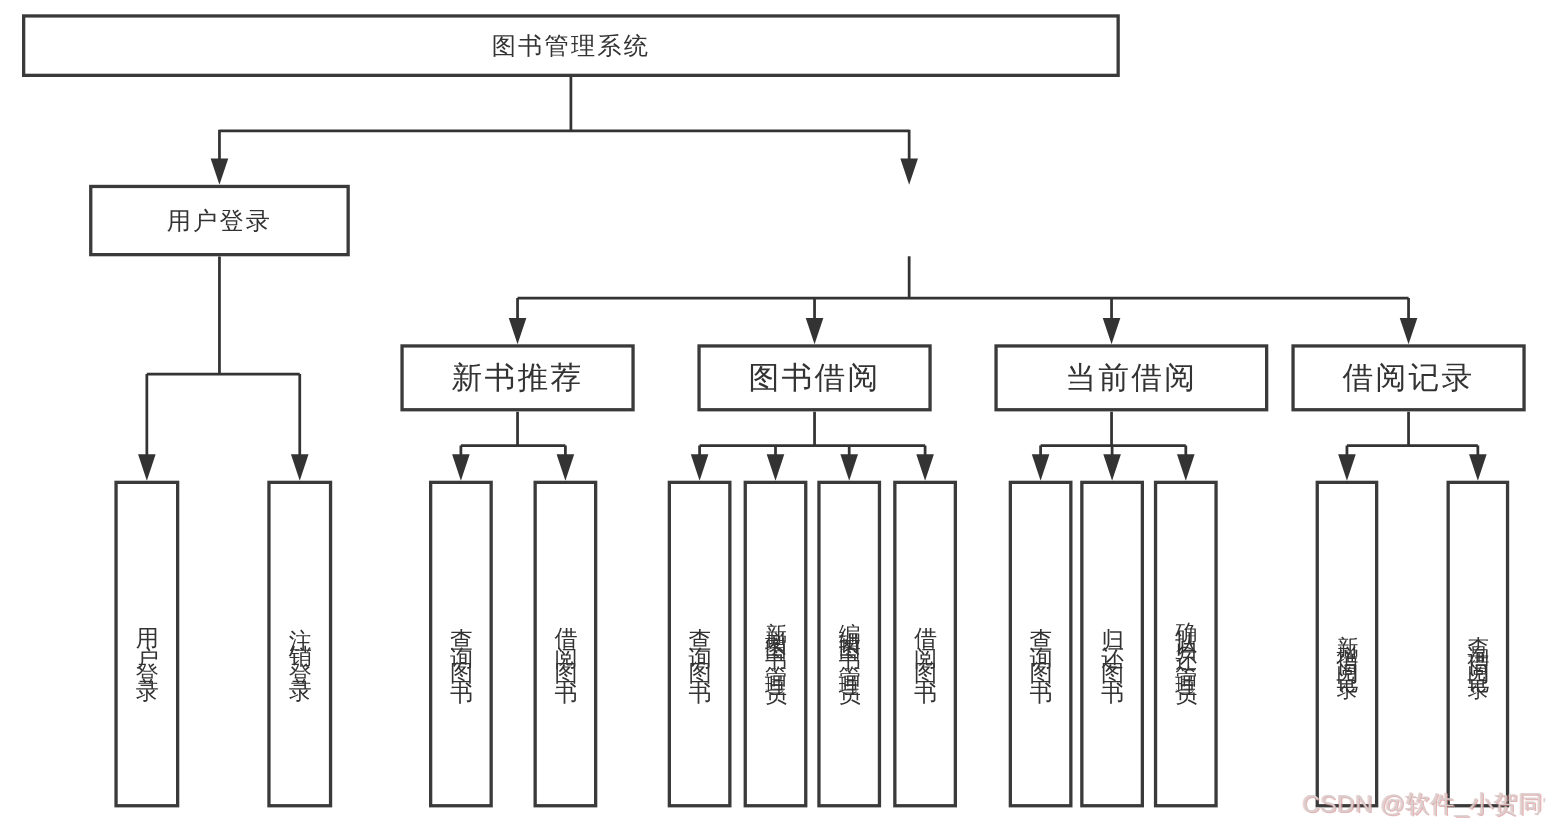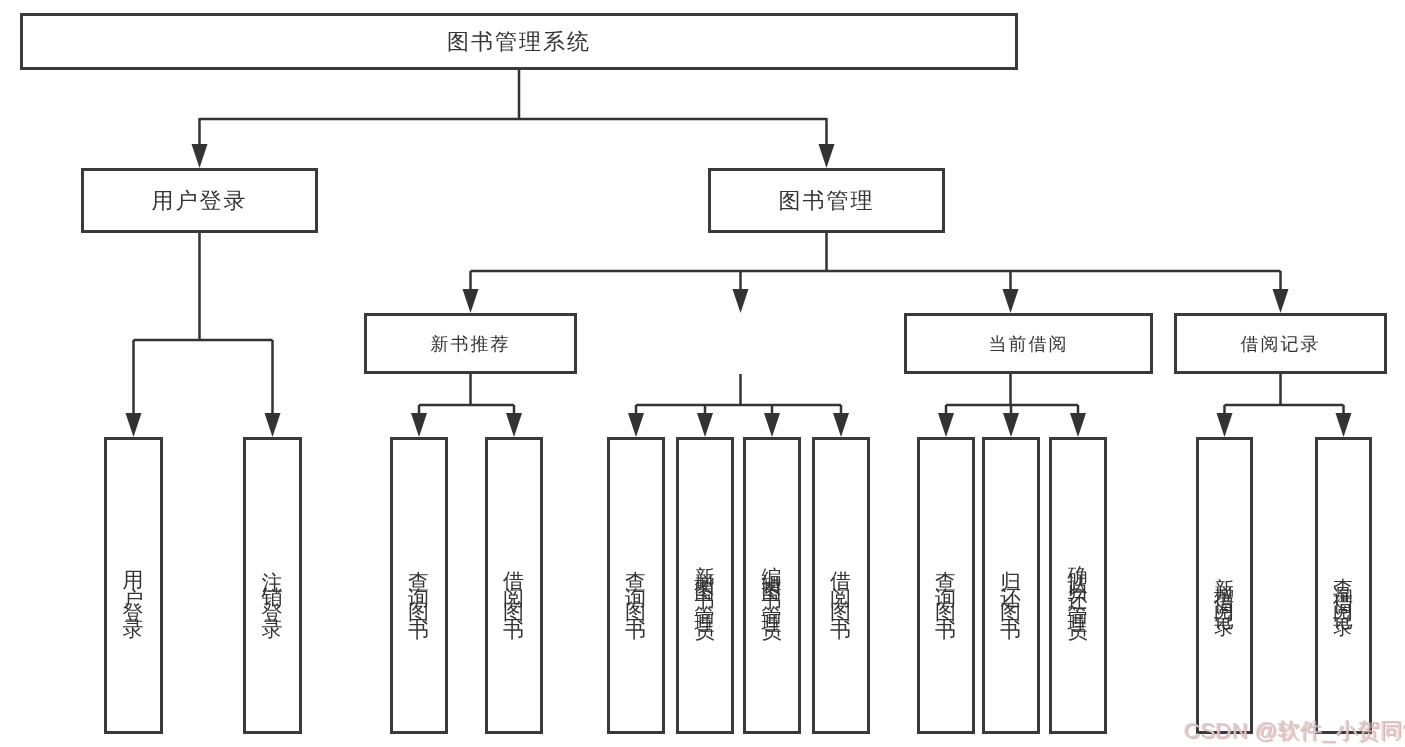--- a/index.html
+++ b/index.html
@@ -32,21 +32,21 @@
     display: flex;
     align-items: center;
     justify-content: center;
   }
   .hlabel {
     font-size: 22px;
     letter-spacing: 2px;
     white-space: nowrap;
   }
   .l3 .hlabel {
-    font-size: 18px;
+    font-size: 28px;
   }
   .vbox {
     border-width: 3px;
   }
   .vlabel {
     writing-mode: vertical-rl;
     text-orientation: mixed;
     font-size: 21px;
     letter-spacing: 16px;
     line-height: 1;
@@ -104,26 +104,26 @@
     </g>
   </svg>
 
   <div class="box root" style="left:20px; top:13px; width:998px; height:57px;">
     <span class="hlabel">图书管理系统</span>
   </div>
 
   <div class="box l2" style="left:81px; top:168px; width:237px; height:65px;">
     <span class="hlabel">用户登录</span>
   </div>
-  <div class="box l2" style="left:708px; top:168px; width:237px; height:65px;">
-    <span class="hlabel">图书管理</span>
-  </div>
 
   <div class="box l3" style="left:364px; top:313px; width:213px; height:61px;">
     <span class="hlabel">新书推荐</span>
+  </div>
+  <div class="box l3" style="left:634px; top:313px; width:213px; height:61px;">
+    <span class="hlabel">图书借阅</span>
   </div>
   <div class="box l3" style="left:904px; top:313px; width:249px; height:61px;">
     <span class="hlabel">当前借阅</span>
   </div>
   <div class="box l3" style="left:1174px; top:313px; width:213px; height:61px;">
     <span class="hlabel">借阅记录</span>
   </div>
 
   <div class="box vbox" style="left:104px; top:437px; width:59px; height:297px;">
     <span class="vlabel">用户登录</span>

